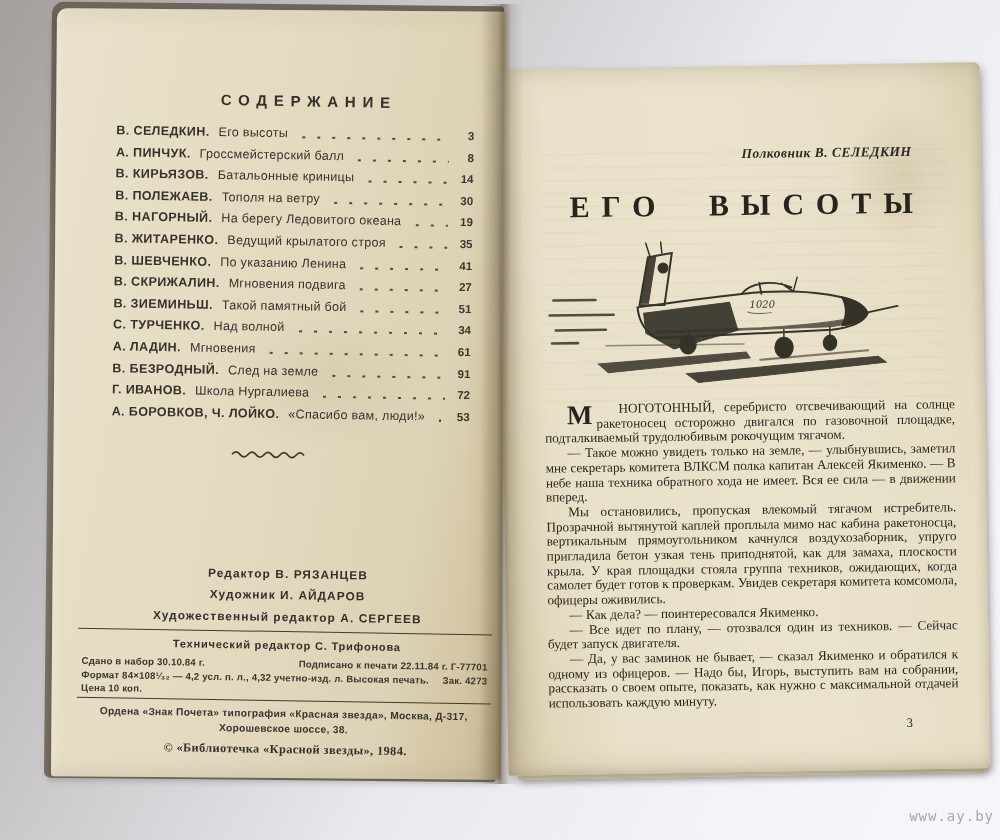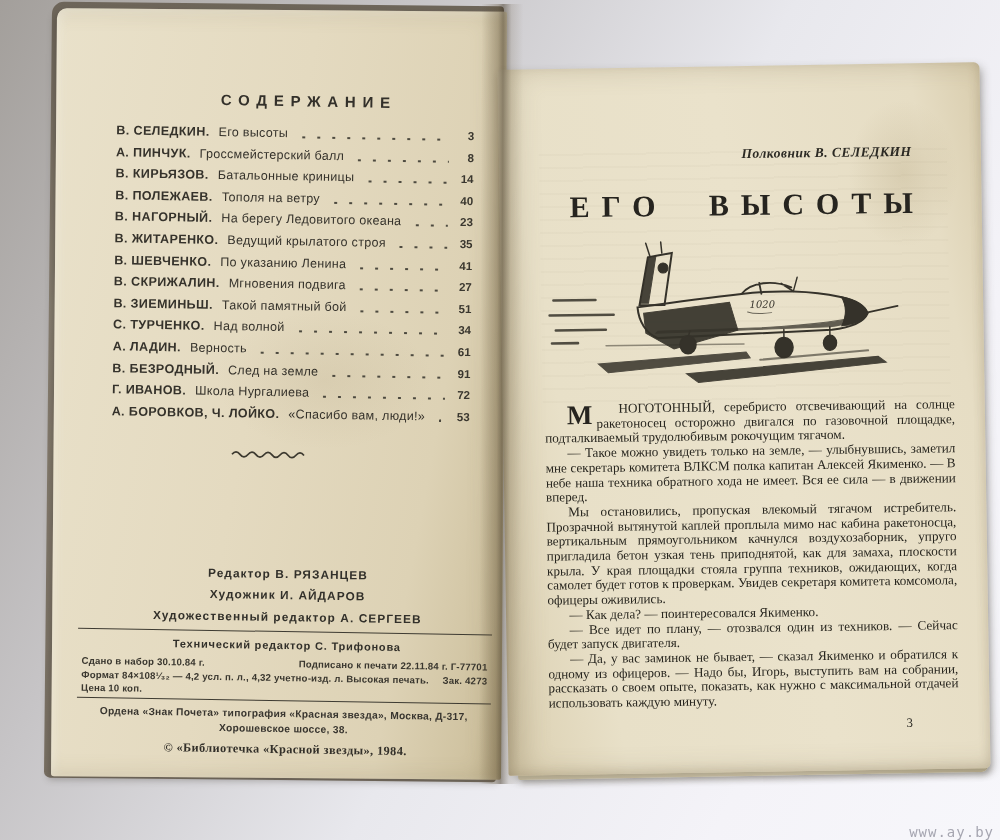--- a/index.html
+++ b/index.html
@@ -102,21 +102,21 @@
   .showthrough{
     position:absolute;left:40px;top:84px;right:34px;height:250px;opacity:.5;pointer-events:none;
     background:repeating-linear-gradient(0deg,rgba(95,85,60,.06) 0 2px,rgba(0,0,0,0) 2px 13px);
   }
   .stain1{position:absolute;right:18px;top:30px;width:120px;height:160px;pointer-events:none;
     background:radial-gradient(ellipse at center,rgba(150,130,85,.18),rgba(0,0,0,0) 65%);}
   .stain2{position:absolute;left:160px;top:300px;width:220px;height:140px;pointer-events:none;
     background:radial-gradient(ellipse at center,rgba(140,120,80,.10),rgba(0,0,0,0) 70%);}
 
   .watermark{
-    position:absolute;right:6px;bottom:0;color:#a6a6b1;
+    position:absolute;right:6px;bottom:16px;color:#a6a6b1;
     font-size:14px;letter-spacing:1px;font-family:"DejaVu Sans Mono",monospace;
   }
   .ink{stroke:#35322a;}
 </style>
 </head>
 <body>
 
 <div class="stage">
 
   <div class="cover-edge-left"></div>
@@ -147,28 +147,28 @@
             <span class="toc-author">В. КИРЬЯЗОВ.</span>
             <span class="toc-title">Батальонные криницы</span>
             <span class="toc-dots"></span>
             <span class="toc-page">14</span>
           </li>
 
           <li class="toc-row">
             <span class="toc-author">В. ПОЛЕЖАЕВ.</span>
             <span class="toc-title">Тополя на ветру</span>
             <span class="toc-dots"></span>
-            <span class="toc-page">40</span>
+            <span class="toc-page">30</span>
           </li>
 
           <li class="toc-row">
             <span class="toc-author">В. НАГОРНЫЙ.</span>
             <span class="toc-title">На берегу Ледовитого океана</span>
             <span class="toc-dots"></span>
-            <span class="toc-page">23</span>
+            <span class="toc-page">19</span>
           </li>
 
           <li class="toc-row">
             <span class="toc-author">В. ЖИТАРЕНКО.</span>
             <span class="toc-title">Ведущий крылатого строя</span>
             <span class="toc-dots"></span>
             <span class="toc-page">35</span>
           </li>
 
           <li class="toc-row">
@@ -194,21 +194,21 @@
 
           <li class="toc-row">
             <span class="toc-author">С. ТУРЧЕНКО.</span>
             <span class="toc-title">Над волной</span>
             <span class="toc-dots"></span>
             <span class="toc-page">34</span>
           </li>
 
           <li class="toc-row">
             <span class="toc-author">А. ЛАДИН.</span>
-            <span class="toc-title">Верность</span>
+            <span class="toc-title">Мгновения</span>
             <span class="toc-dots"></span>
             <span class="toc-page">61</span>
           </li>
 
           <li class="toc-row">
             <span class="toc-author">В. БЕЗРОДНЫЙ.</span>
             <span class="toc-title">След на земле</span>
             <span class="toc-dots"></span>
             <span class="toc-page">91</span>
           </li>

